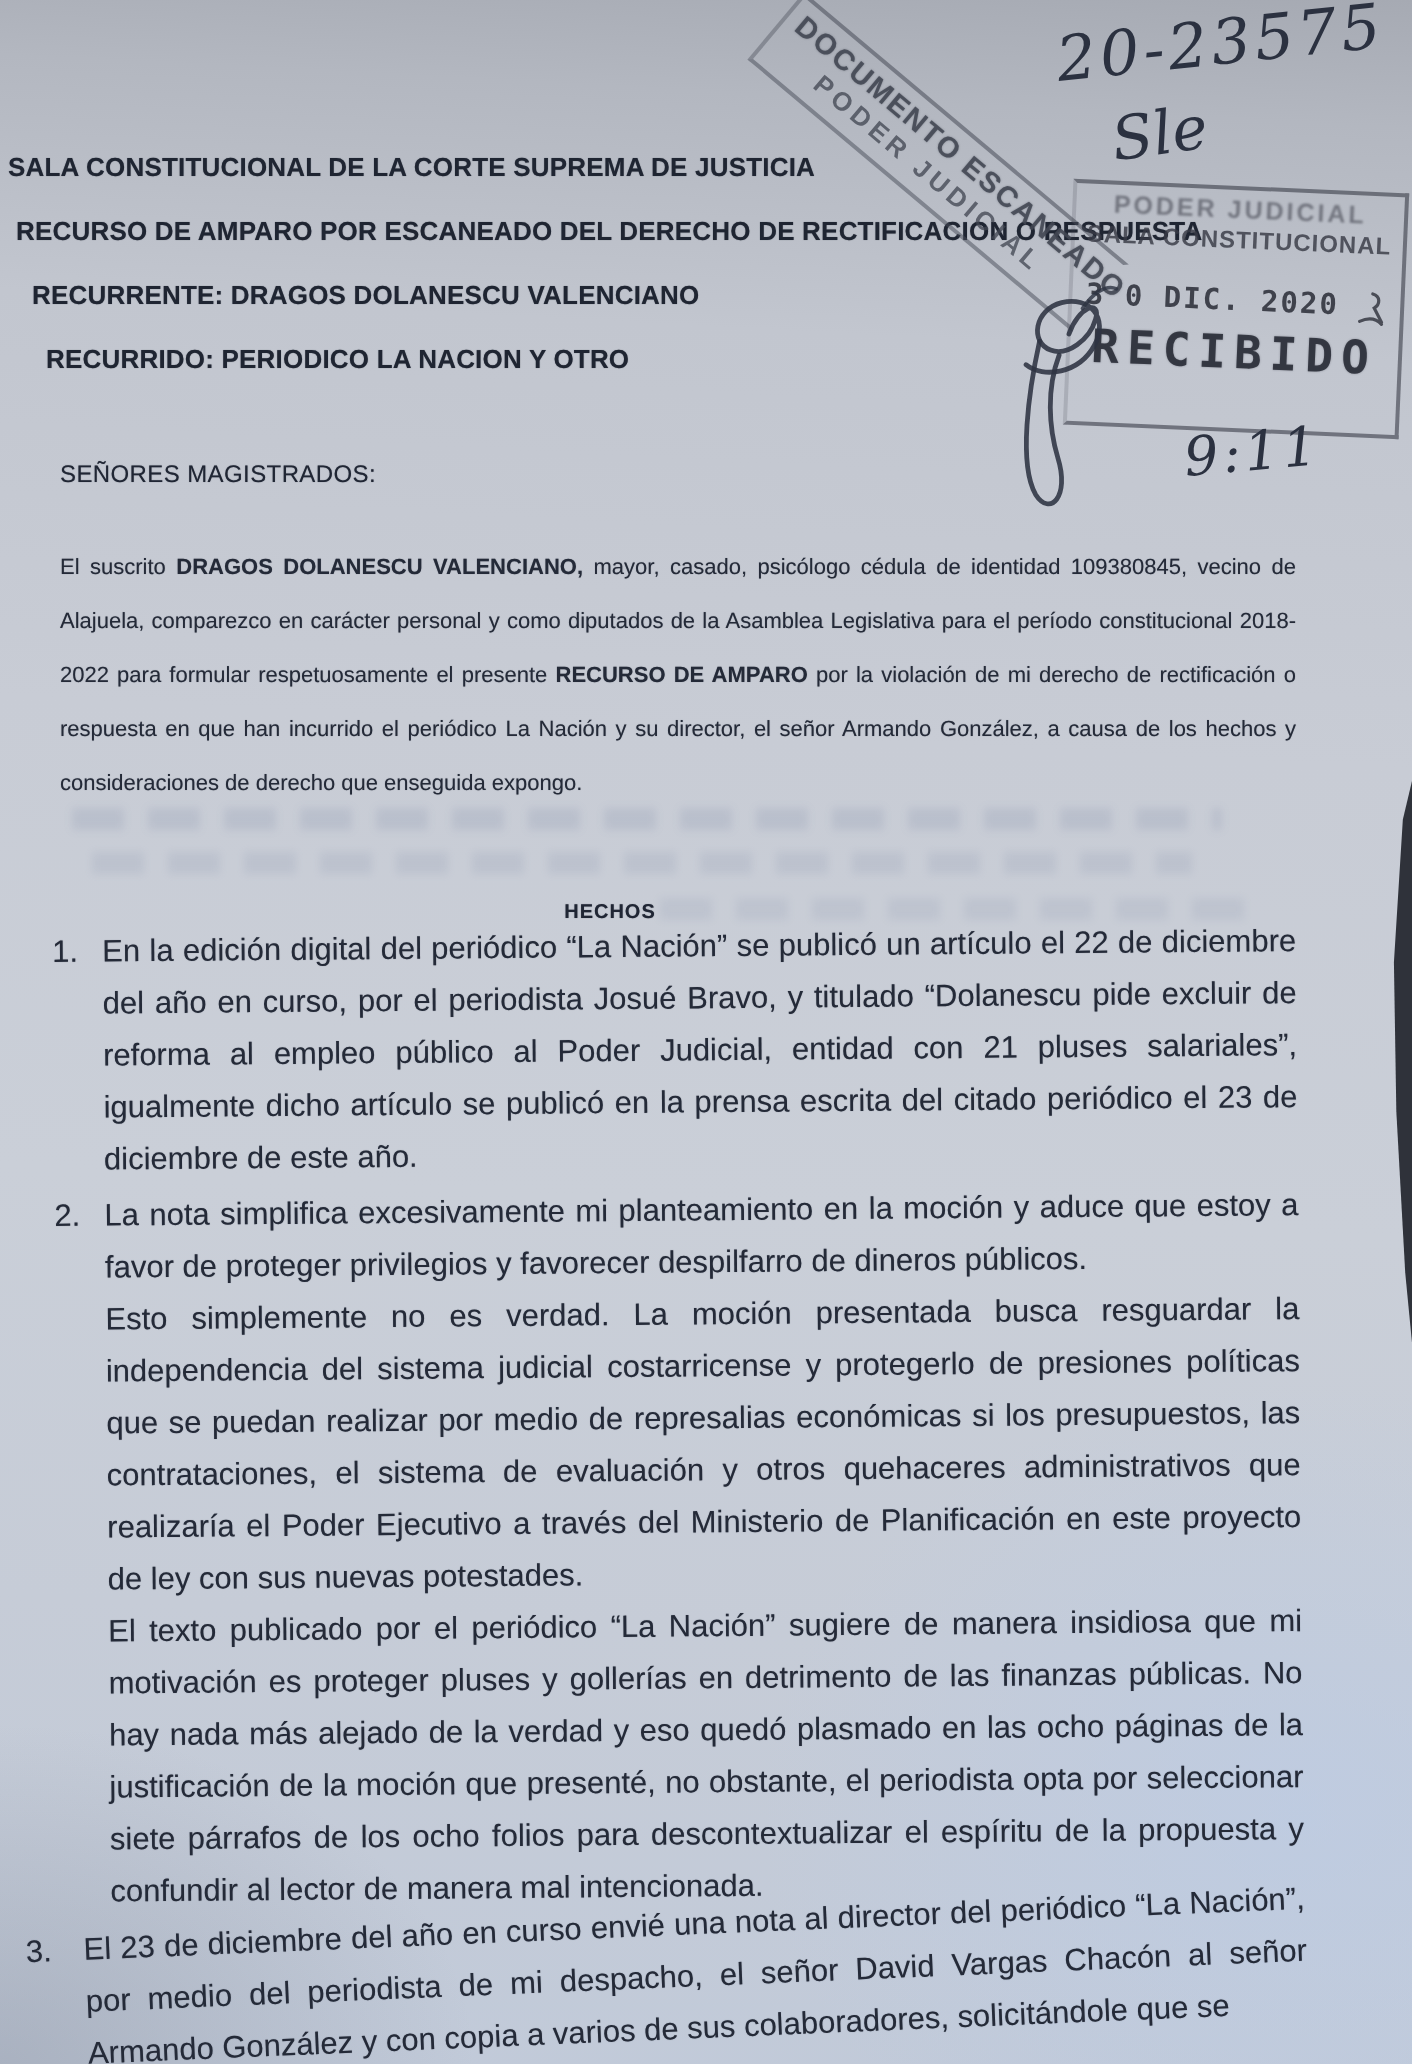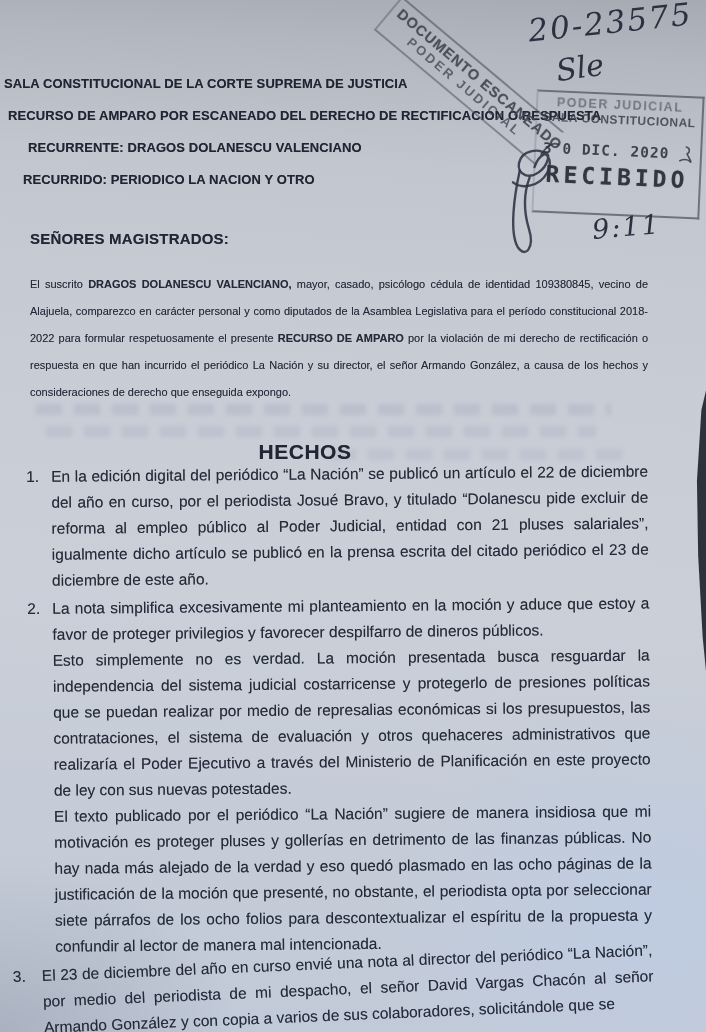--- a/index.html
+++ b/index.html
@@ -51,32 +51,32 @@
   .received-stamp .org{font-size:12.5px;font-weight:bold;letter-spacing:1.5px;color:rgba(56,59,70,.55);filter:blur(.4px);white-space:nowrap;}
   .received-stamp .office{font-size:12px;font-weight:bold;letter-spacing:.5px;color:rgba(56,59,70,.82);white-space:nowrap;margin-top:1px;}
   .received-stamp .date-row{display:flex;align-items:center;justify-content:center;gap:8px;margin-top:14px;}
   .received-stamp .date{font-family:"DejaVu Sans Mono",monospace;font-size:14.5px;font-weight:bold;letter-spacing:1px;color:rgba(45,48,58,.88);white-space:nowrap;}
   .received-stamp .status{font-family:"DejaVu Sans Mono",monospace;font-size:23px;font-weight:bold;letter-spacing:4px;color:rgba(40,43,54,.88);margin-top:3px;white-space:nowrap;text-shadow:0 0 1px rgba(40,43,54,.4);}
   .signature{position:absolute;left:486px;top:142px;transform:rotate(-6deg);z-index:6;}
   
   .doc-header{position:absolute;left:4px;top:76px;z-index:2;}
   .doc-header div{font-size:13px;font-weight:bold;letter-spacing:.1px;white-space:nowrap;margin-bottom:17px;color:#1f2532;text-shadow:0 0 .5px rgba(31,37,50,.55);}
   .doc-header .h2{margin-left:4px;}
-  .doc-header .h3{margin-left:24px;}
+  .doc-header .h3{margin-left:12px;}
   .doc-header .h4{margin-left:19px;}
-  .salutation{position:absolute;left:30px;top:230px;font-size:15px;font-weight:bold;letter-spacing:.2px;color:#20263405;color:#202634;text-shadow:0 0 .5px rgba(32,38,52,.5);}
+  .salutation{position:absolute;left:30px;top:230px;font-size:12px;font-weight:normal;letter-spacing:.2px;color:#20263405;color:#202634;text-shadow:0 0 .5px rgba(32,38,52,.5);}
   .intro{
     position:absolute;left:30px;top:260px;width:618px;
     font-size:11px;line-height:27px;text-align:justify;color:#242a38;
     text-shadow:0 0 .5px rgba(36,42,56,.4);
   }
   .intro b{font-weight:bold;}
   .section-title{
-    position:absolute;left:30px;top:440px;width:590px;text-align:center;
-    font-size:21px;font-weight:bold;letter-spacing:.5px;color:#202634;
+    position:absolute;left:30px;top:451px;width:590px;text-align:center;
+    font-size:10px;font-weight:bold;letter-spacing:.5px;color:#202634;
     transform:translateX(-20px);text-shadow:0 0 .5px rgba(32,38,52,.5);
   }
   .hechos-list{
     position:absolute;left:24px;top:464px;width:624px;
     font-size:15.5px;line-height:26px;color:#242a38;
     transform:rotate(-.5deg);transform-origin:left top;
     text-shadow:0 0 .5px rgba(36,42,56,.4);
   }
   .item{display:flex;gap:7px;margin-bottom:2px;}
   .item .num{flex:none;width:20px;padding-left:2px;}

